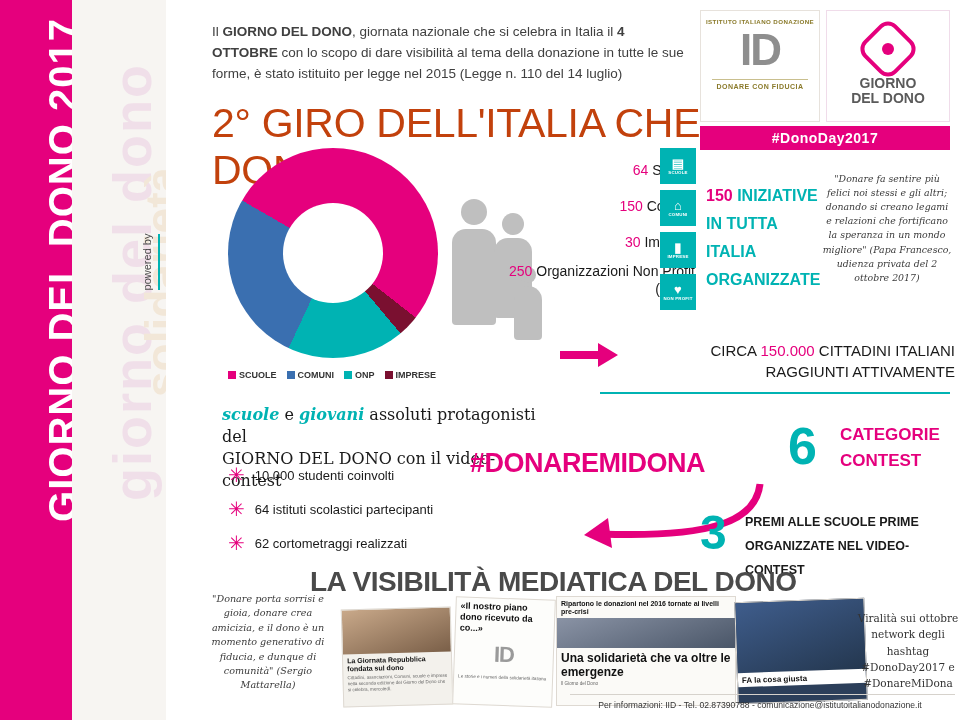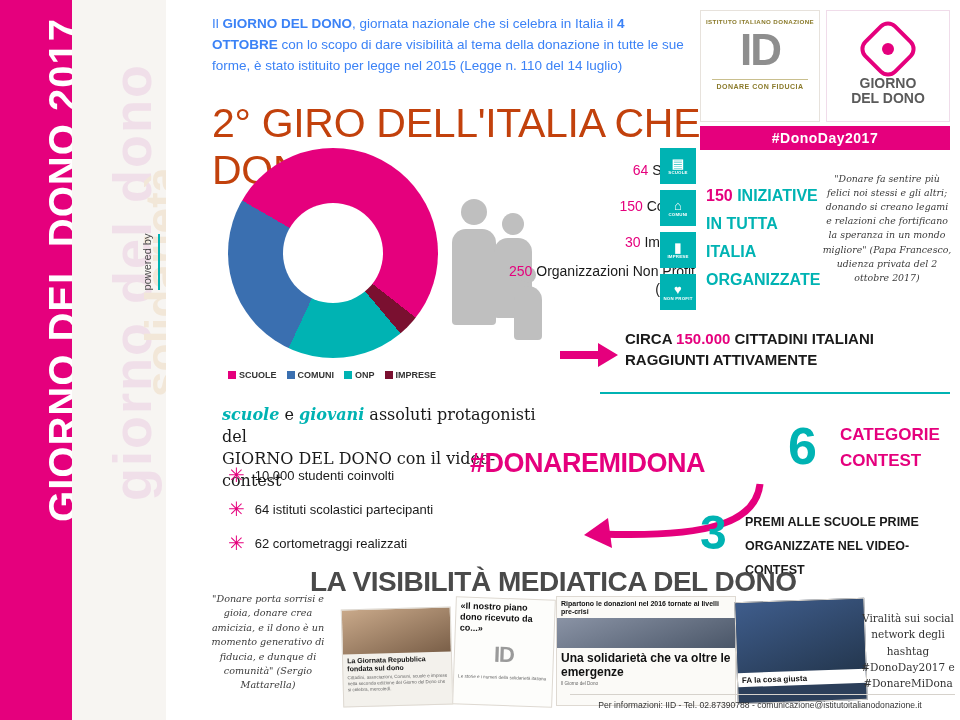--- a/index.html
+++ b/index.html
@@ -51,22 +51,22 @@
   .powered-line { width: 56px; height: 2px; background: #00b3b3; margin: 5px auto; }
   .powered-name {
     position: absolute; left: -110px; top: 430px; width: 420px;
     transform: rotate(-90deg); text-align: center;
     font-size: 13px; font-weight: bold; color: #333; letter-spacing: .5px;
     white-space: nowrap;
   }
 
   
   .intro {
-    position: absolute; left: 212px; top: 14px; width: 480px;
-    font-size: 13.5px; line-height: 1.55; color: #3b82f6;
+    position: absolute; left: 212px; top: 22px; width: 480px;
+    font-size: 13.5px; line-height: 1.55; color: #404040;
   }
   .intro b { font-weight: bold; }
 
   
   .logo-box {
     position: absolute; left: 700px; top: 10px; width: 250px; height: 112px;
     display: flex; gap: 6px;
   }
   .logo-iid {
     width: 120px; height: 112px; background: #fff;
@@ -162,22 +162,22 @@
     position: absolute; left: 822px; top: 172px; width: 130px;
     font-size: 9.4px; color: #3a3a3a; line-height: 1.5; font-style: italic;
     font-family: "DejaVu Serif", serif; text-align: center;
   }
 
   
   .arrow-pink {
     position: absolute; left: 560px; top: 340px; width: 60px; height: 30px;
   }
   .cittadini {
-    position: absolute; left: 625px; top: 328px; width: 330px;
-    font-size: 15px; font-weight: bold; color: #1a1a1a; line-height: 21px;
+    position: absolute; left: 625px; top: 340px; width: 330px;
+    font-size: 15px; font-weight: normal; color: #1a1a1a; line-height: 21px; text-align: right;
   }
   .cittadini .pink { color: #e5007d; }
   .hr-teal { position: absolute; left: 600px; top: 392px; width: 350px; height: 2px; background: #00b3b3; }
 
   
   .scuole-head {
     position: absolute; left: 222px; top: 404px; width: 330px;
     font-size: 16px; color: #1a1a1a; line-height: 22px;
     font-family: "DejaVu Serif", serif;
   }
@@ -432,17 +432,17 @@
       <div class="clip-img" style="height:30px;"></div>
       <div class="hd" style="font-size:12px;">Una solidarietà che va oltre le emergenze</div>
       <div class="bd">Il Giorno del Dono</div>
     </div>
     <div class="clip clip4 photo">
       <div class="clip-img blue" style="height:70px;"></div>
       <div class="hd" style="background:#fff; font-size:8px;">FA la cosa giusta</div>
     </div>
   </div>
 
-  <div class="viralita">Viralità sui social network degli hashtag #DonoDay2017 e #DonareMiDona</div>
+  <div class="viralita">Viralità sui ottobre network degli hashtag #DonoDay2017 e #DonareMiDona</div>
 
   <div class="footer-rule"></div>
   <div class="footer">Per informazioni: IID - Tel. 02.87390788 - comunicazione@istitutoitalianodonazione.it</div>
 </div>
 
 </body></html>

